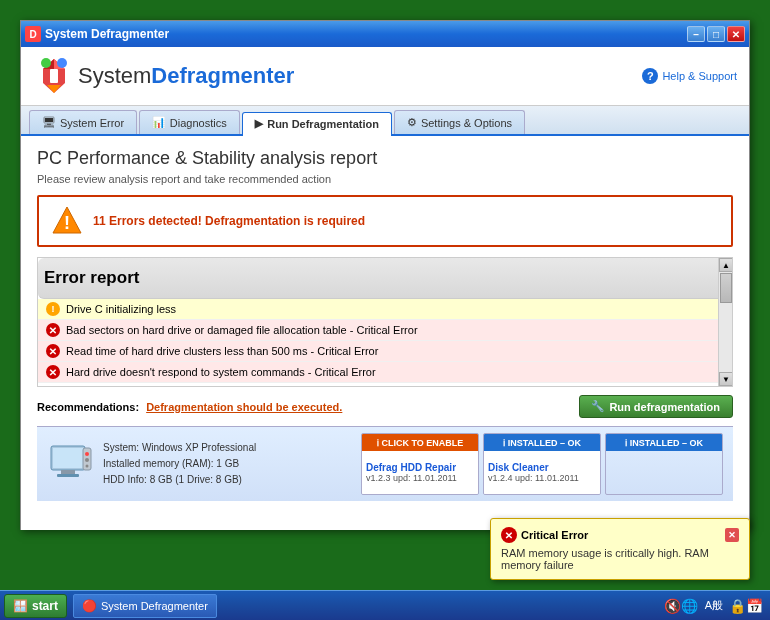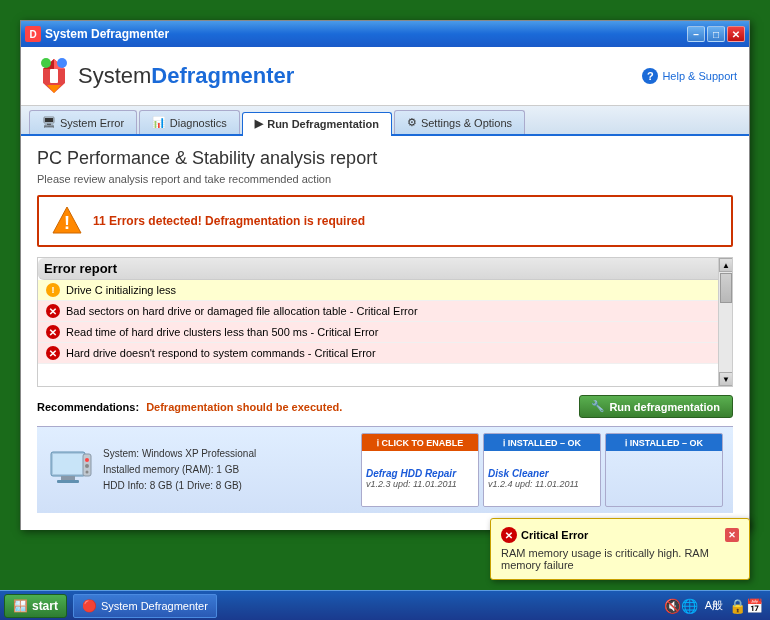--- a/index.html
+++ b/index.html
@@ -217,23 +217,23 @@
     
     .error-report-container {
       border: 1px solid #ccc;
       height: 130px;
       overflow: hidden;
       position: relative;
       margin-bottom: 8px;
     }
     .error-report-header {
       background: linear-gradient(to bottom, #e8e8e8, #d8d8d8);
-      padding: 3px 6px;
-      font-weight: bold;
-      font-size: 13px;
+      padding: 10px 6px;
+      font-weight: bold;
+      font-size: 17px;
       border-bottom: 1px solid #ccc;
       border-radius: 6px;
     }
     .error-list {
       background: white;
     }
     .error-item {
       padding: 3px 8px;
       display: flex;
       align-items: center;
@@ -311,20 +311,21 @@
     
     .recommendations {
       display: flex;
       align-items: center;
       justify-content: space-between;
       margin-bottom: 8px;
     }
     .rec-link {
       color: #cc4400;
       font-weight: bold;
+      text-decoration: underline;
     }
     .run-btn {
       background: linear-gradient(to bottom, #5ab050, #3a8030);
       color: white;
       border: 1px solid #2a6020;
       padding: 4px 12px;
       font-size: 11px;
       font-weight: bold;
       cursor: pointer;
       border-radius: 3px;
@@ -367,22 +368,21 @@
       padding: 2px 4px;
       font-size: 9px;
       font-weight: bold;
       color: white;
       text-align: center;
     }
     .card-header.click-enable { background: #e05000; }
     .card-header.installed-ok { background: #2070d0; }
     .card-body {
       background: white;
-      padding: 17px 4px;
-      font-style: italic;
+      padding: 11px 4px;
     }
     .card-product-name {
       font-weight: bold;
       font-size: 10px;
       color: #1a5ad8;
     }
     .card-version {
       font-size: 9px;
       color: #555;
     }

